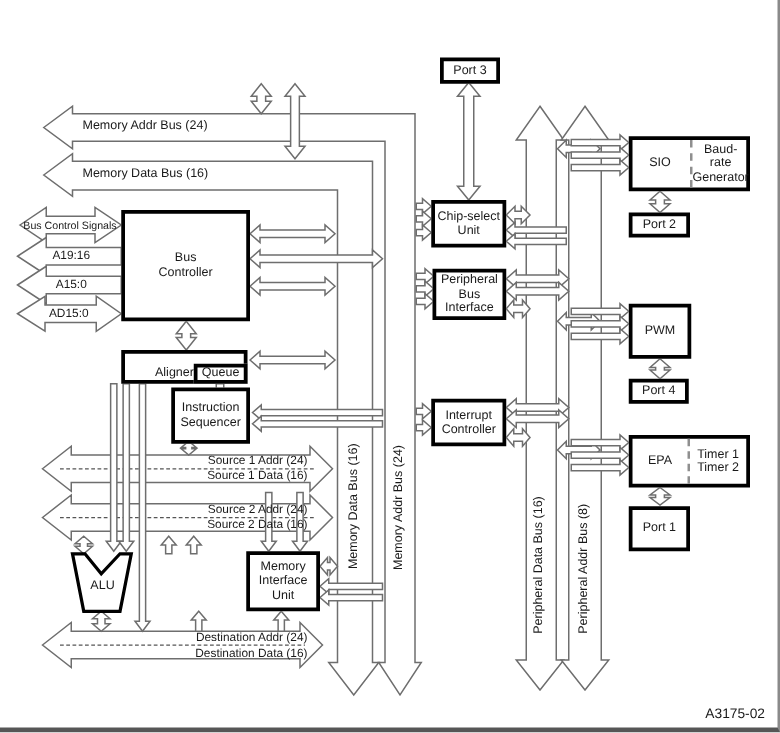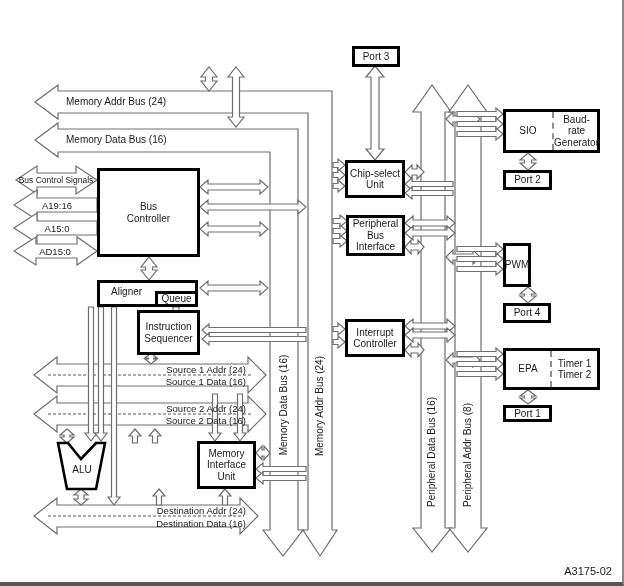--- a/index.html
+++ b/index.html
@@ -11,21 +11,21 @@
   }
   svg.wires{position:absolute;left:0;top:0;}
   svg.wires path.w{fill:#fff;stroke:#6e6e6e;stroke-width:1.2;stroke-linejoin:miter;}
   svg.wires path.d{fill:none;stroke:#555;stroke-width:1;stroke-dasharray:3 2;}
   svg.wires path.blk{fill:#fff;stroke:#000;stroke-width:2.6;}
   .box{
     position:absolute;box-sizing:border-box;border:3px solid #000;background:#fff;
     display:flex;align-items:center;justify-content:center;text-align:center;
     font-size:10px;line-height:1.15;white-space:pre-line;z-index:3;
   }
-  .box.left{justify-content:flex-start;text-align:left;padding-left:11px;align-items:flex-start;padding-top:3px;}
+  .box.left{justify-content:flex-start;text-align:left;padding-left:24px;align-items:flex-end;padding-top:3px;}
   .split{display:flex;align-items:stretch;padding:0;}
   .split .cell{flex:none;display:flex;align-items:center;justify-content:center;white-space:pre-line;text-align:center;}
   .split .cell.divided{border-left:2px dashed #8f8f8f;}
   .lbl{position:absolute;font-size:10px;white-space:nowrap;z-index:2;}
   .c{transform:translate(-50%,-50%);}
   .l{transform:translate(0,-50%);}
   .r{transform:translate(-100%,-50%);text-align:right;}
   .v{transform:translate(-50%,-50%) rotate(-90deg);}
   .f85{font-size:8.5px;} .f95{font-size:9.5px;text-align:center;} .f11{font-size:11px;}
   .alu-lbl{z-index:4;}
@@ -144,28 +144,28 @@
   <div class="box" style="left:345px;top:319px;width:60px;height:38px"><span>Interrupt
 Controller</span></div>
 
   <div class="box split" style="left:503px;top:109px;width:97px;height:44px">
     <span class="cell" style="width:48px">SIO</span>
     <span class="cell divided" style="flex:1">Baud-
 rate
 Generator</span>
   </div>
   <div class="box" style="left:503px;top:170px;width:49px;height:20px"><span>Port 2</span></div>
-  <div class="box" style="left:503px;top:243px;width:28px;height:44px"><span>PWM</span></div>
+  <div class="box" style="left:503px;top:243px;width:50px;height:44px"><span>PWM</span></div>
   <div class="box" style="left:503px;top:303px;width:48px;height:20px"><span>Port 4</span></div>
   <div class="box split" style="left:503px;top:348px;width:97px;height:42px">
     <span class="cell" style="width:44px">EPA</span>
     <span class="cell divided" style="flex:1">Timer 1
 Timer 2</span>
   </div>
-  <div class="box" style="left:503px;top:405px;width:49px;height:17px"><span>Port 1</span></div>
+  <div class="box" style="left:503px;top:405px;width:49px;height:36px"><span>Port 1</span></div>
 
   <div class="box" style="left:197px;top:441px;width:59px;height:48px"><span>Memory
 Interface
 Unit</span></div>
   <div class="lbl c alu-lbl" style="left:82px;top:469px">ALU</div>
 
   <div class="lbl r f11" style="left:612px;top:571px">A3175-02</div>
 </div>
 
 </body></html>

